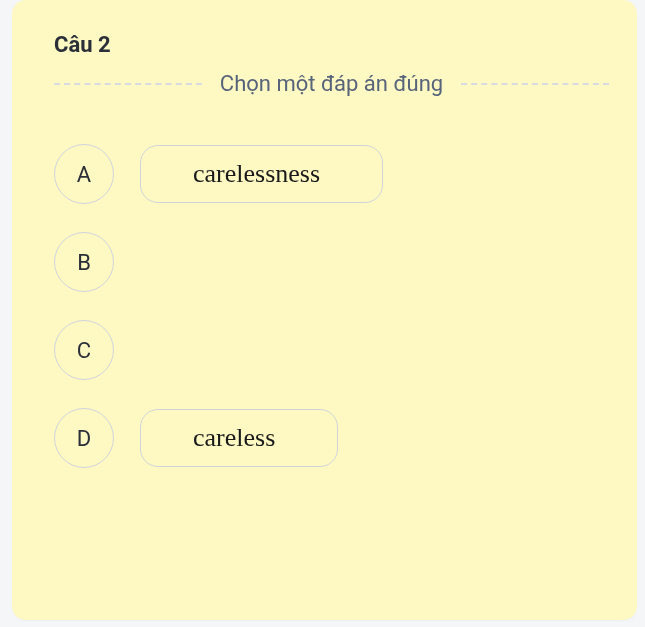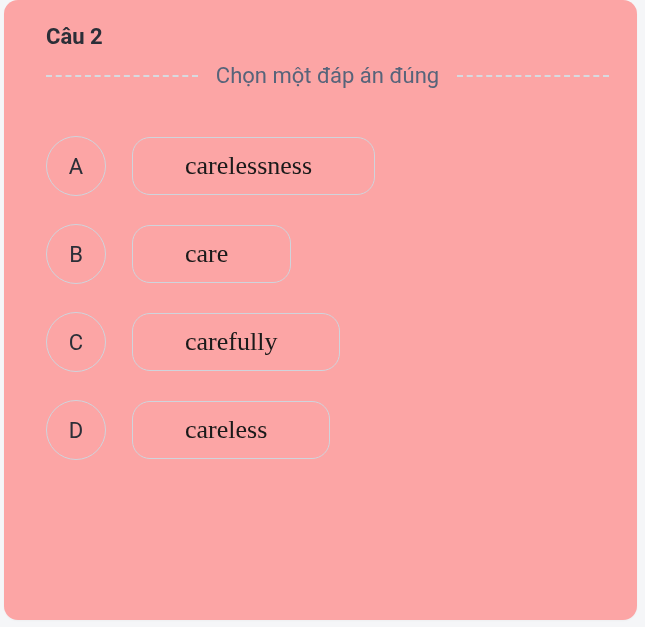--- a/index.html
+++ b/index.html
@@ -4,24 +4,24 @@
 <style>
   * { box-sizing: border-box; margin: 0; padding: 0; }
   body {
     background: #f5f6f8;
     font-family: -apple-system, BlinkMacSystemFont, "Segoe UI", Roboto, Arial, sans-serif;
     width: 645px;
     height: 627px;
     overflow: hidden;
   }
   .card {
-    background: #fca5a5;
+    background: #fef9c3;
     border-radius: 14px;
-    margin: 0 8px 0 4px;
-    padding: 24px 28px 36px 42px;
+    margin: 0 8px 0 12px;
+    padding: 32px 28px 36px 42px;
     min-height: 620px;
     box-shadow: 0 1px 2px rgba(0,0,0,0.03);
   }
   .q-title {
     font-size: 22px;
     font-weight: 700;
     color: #2b2f38;
     margin-bottom: 14px;
   }
   .prompt {
@@ -96,24 +96,22 @@
     <div class="divider-line"></div>
   </div>
 
   <div class="options">
     <div class="option">
       <div class="circle">A</div>
       <div class="answer-box">carelessness</div>
     </div>
     <div class="option">
       <div class="circle">B</div>
-      <div class="answer-box">care</div>
     </div>
     <div class="option">
       <div class="circle">C</div>
-      <div class="answer-box">carefully</div>
     </div>
     <div class="option">
       <div class="circle">D</div>
       <div class="answer-box">careless</div>
     </div>
   </div>
 </div>
 
 </body></html>

